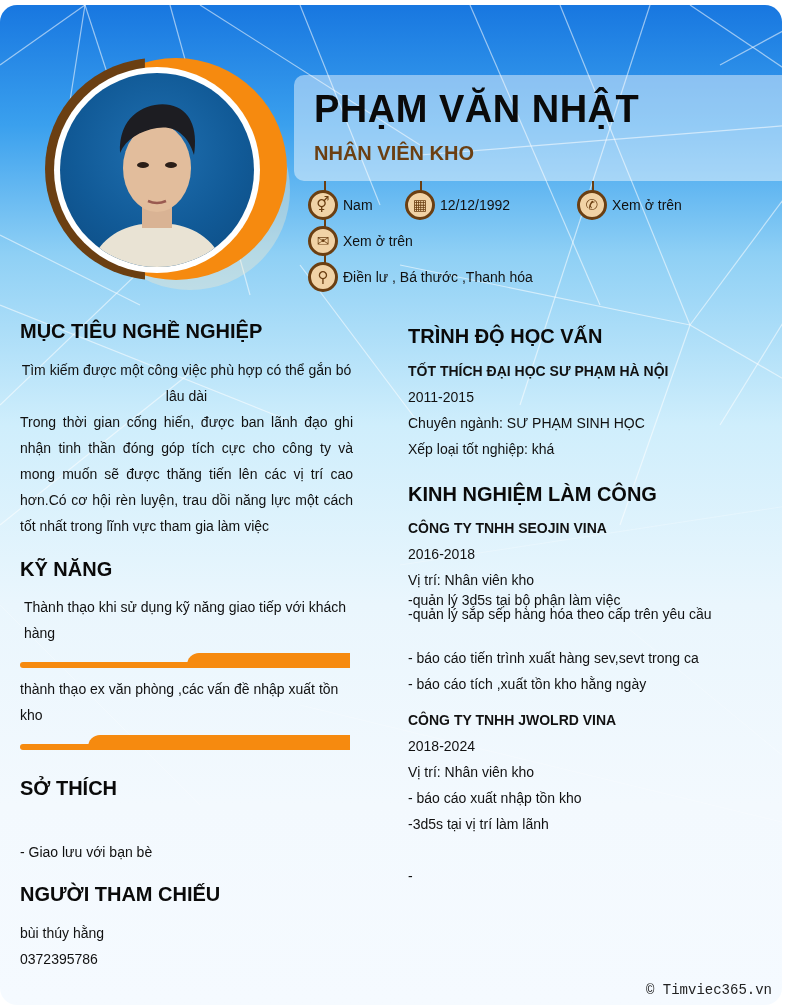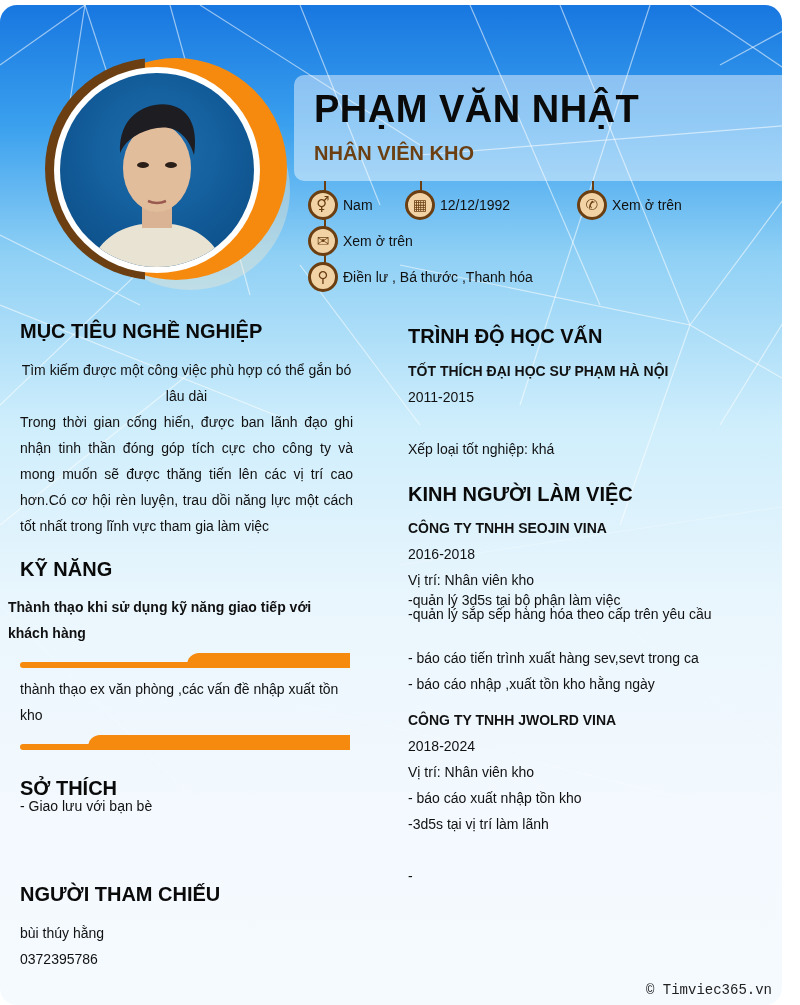--- a/index.html
+++ b/index.html
@@ -145,52 +145,53 @@
     <span>Điền lư , Bá thước ,Thanh hóa</span>
   </div>
 
   <div class="section-title" style="left:20px; top:315px;">MỤC TIÊU NGHỀ NGHIỆP</div>
   <div class="text justify" style="left:20px; top:352px; width:333px;">
     <div style="text-align:center;">Tìm kiếm được một công việc phù hợp có thể gắn bó lâu dài</div>
     <div>Trong thời gian cống hiến, được ban lãnh đạo ghi nhận tinh thần đóng góp tích cực cho công ty và mong muốn sẽ được thăng tiến lên các vị trí cao hơn.Có cơ hội rèn luyện, trau dồi năng lực một cách tốt nhất trong lĩnh vực tham gia làm việc</div>
   </div>
 
   <div class="section-title" style="left:20px; top:553px;">KỸ NĂNG</div>
-  <div class="text" style="left:8px; top:589px; width:333px;font-weight:bold;">Thành thạo khi sử dụng kỹ năng giao tiếp với khách hàng</div>
+  <div class="text" style="left:24px; top:589px; width:333px;">Thành thạo khi sử dụng kỹ năng giao tiếp với khách hàng</div>
   <div class="skill-bar" style="top:648px;">
     <div class="thin"></div>
     <div class="thick" style="width:163px;"></div>
   </div>
   <div class="text" style="left:20px; top:671px; width:333px;">thành thạo ex văn phòng ,các vấn đề nhập xuất tồn kho</div>
   <div class="skill-bar" style="top:730px;">
     <div class="thin"></div>
     <div class="thick" style="width:262px;"></div>
   </div>
 
   <div class="section-title" style="left:20px; top:772px;">SỞ THÍCH</div>
-  <div class="text" style="left:20px; top:788px;text-align:right;">- Giao lưu với bạn bè</div>
+  <div class="text" style="left:20px; top:834px;text-align:right;">- Giao lưu với bạn bè</div>
 
   <div class="section-title" style="left:20px; top:878px;">NGƯỜI THAM CHIẾU</div>
   <div class="text" style="left:20px; top:915px;">bùi thúy hằng</div>
   <div class="text" style="left:20px; top:941px;">0372395786</div>
 
   <div class="section-title" style="left:408px; top:320px;">TRÌNH ĐỘ HỌC VẤN</div>
   <div class="text bold-sub" style="left:408px; top:353px;">TỐT THÍCH ĐẠI HỌC SƯ PHẠM HÀ NỘI</div>
   <div class="text" style="left:408px; top:379px;">2011-2015</div>
+  <div class="text" style="left:408px; top:405px;">Chuyên ngành: SƯ PHẠM SINH HỌC</div>
   <div class="text" style="left:408px; top:431px;">Xếp loại tốt nghiệp: khá</div>
 
-  <div class="section-title" style="left:408px; top:478px;">KINH NGƯỜI LÀM VIỆC</div>
+  <div class="section-title" style="left:408px; top:478px;">KINH NGHIỆM LÀM CÔNG</div>
 
   <div class="text bold-sub" style="left:408px; top:510px;">CÔNG TY TNHH SEOJIN VINA</div>
   <div class="text" style="left:408px; top:536px;">2016-2018</div>
   <div class="text" style="left:408px; top:562px;">Vị trí: Nhân viên kho</div>
   <div class="text" style="left:408px; top:588px;margin-top:8px;">-quản lý sắp sếp hàng hóa theo cấp trên yêu cầu</div>
   <div class="text" style="left:408px; top:582px;">-quản lý 3d5s tại bộ phận làm việc</div>
   <div class="text" style="left:408px; top:640px;">- báo cáo tiến trình xuất hàng sev,sevt trong ca</div>
-  <div class="text" style="left:408px; top:666px;">- báo cáo nhập ,xuất tồn kho hằng ngày</div>
+  <div class="text" style="left:408px; top:666px;">- báo cáo tích ,xuất tồn kho hằng ngày</div>
 
   <div class="text bold-sub" style="left:408px; top:702px;">CÔNG TY TNHH JWOLRD VINA</div>
   <div class="text" style="left:408px; top:728px;">2018-2024</div>
   <div class="text" style="left:408px; top:754px;">Vị trí: Nhân viên kho</div>
   <div class="text" style="left:408px; top:780px;">- báo cáo xuất nhập tồn kho</div>
   <div class="text" style="left:408px; top:806px;">-3d5s tại vị trí làm lãnh</div>
   <div class="text" style="left:408px; top:858px;">-</div>
 </div>
 
 <div class="footer">© Timviec365.vn</div>

